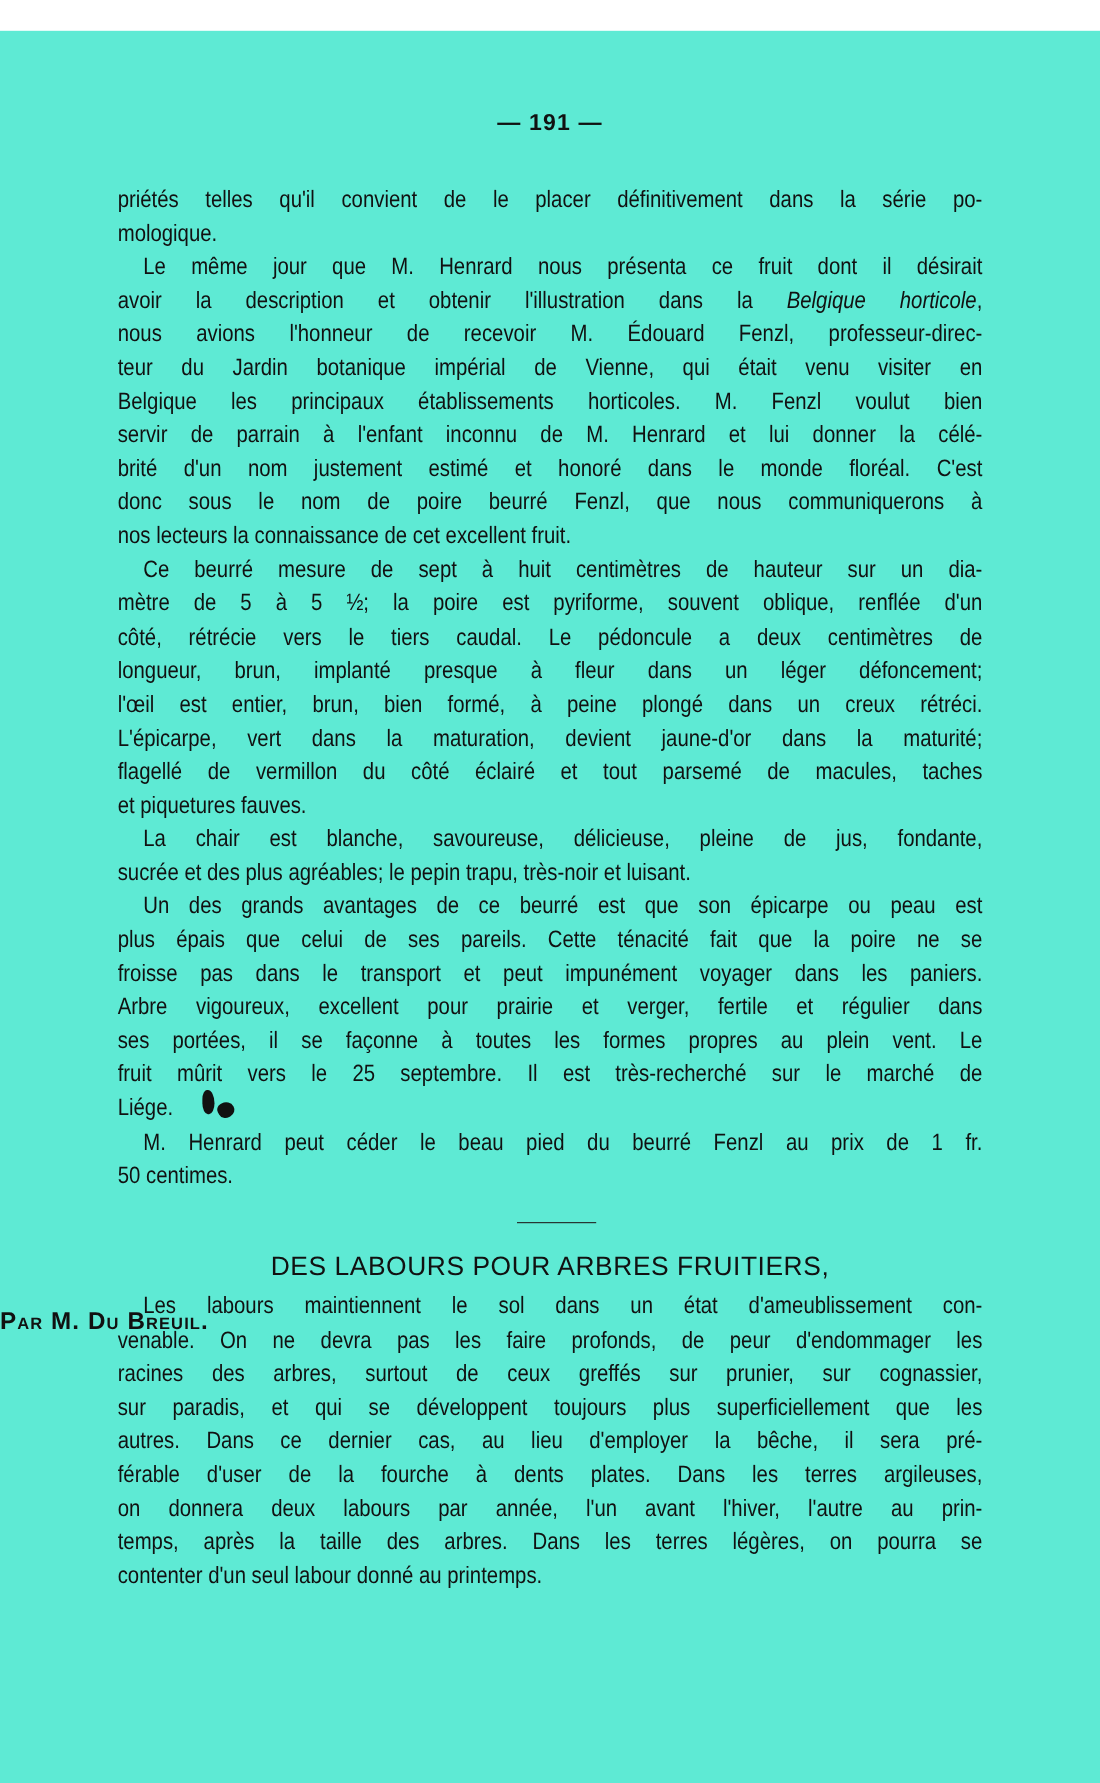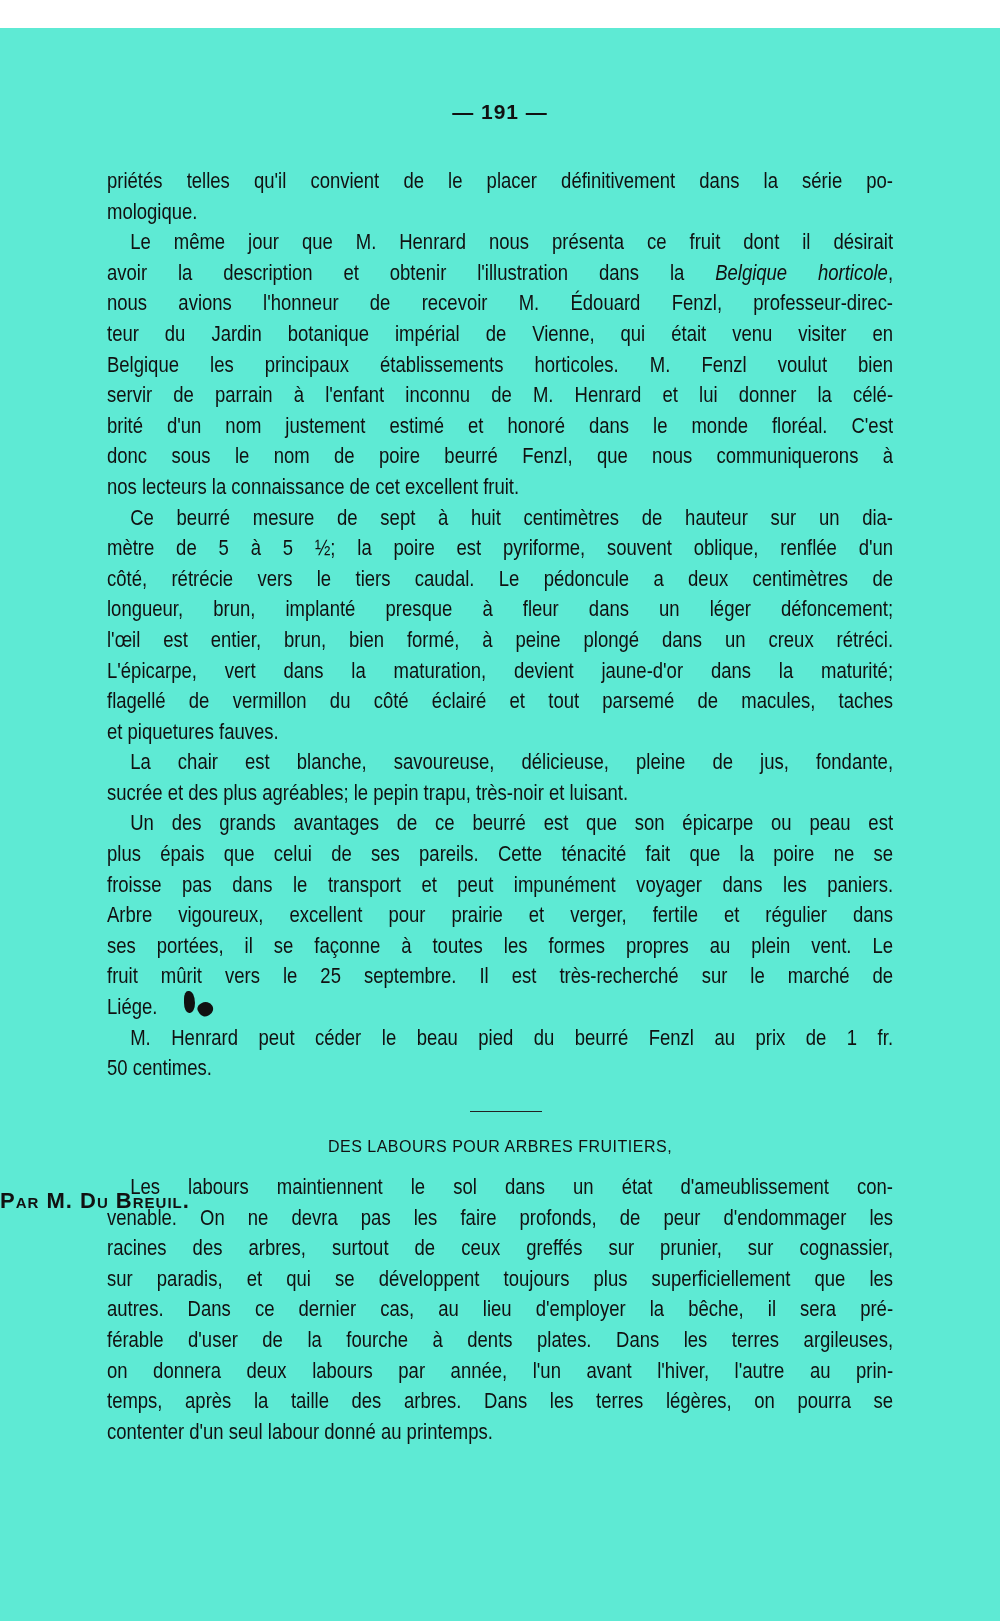--- a/index.html
+++ b/index.html
@@ -24,21 +24,21 @@
   }
   .line.last { text-align-last: left; }
   .line.indent { padding-left: 27px; box-sizing: border-box; }
   em.it { font-style: italic; }
   .rule {
     position: absolute; top: 1083px; left: 470px; width: 72px; height: 0;
     border-top: 1.5px solid #222;
   }
   .heading {
     position: absolute; top: 1110px; left: 0; width: 1000px; text-align: center;
-    font-size: 16px; letter-spacing: 0.5px;
+    font-size: 24px; letter-spacing: 0.5px;
   }
   .byline {
     position: absolute; top: 1160px; left: 0; width: 984px; text-align: left;
     font-size: 22px; font-weight: bold; font-variant: small-caps; letter-spacing: 1px;
   }
   .blot {
     position: absolute; background: #111; border-radius: 40% 60% 50% 50%;
   }
 </style>
 </head>

